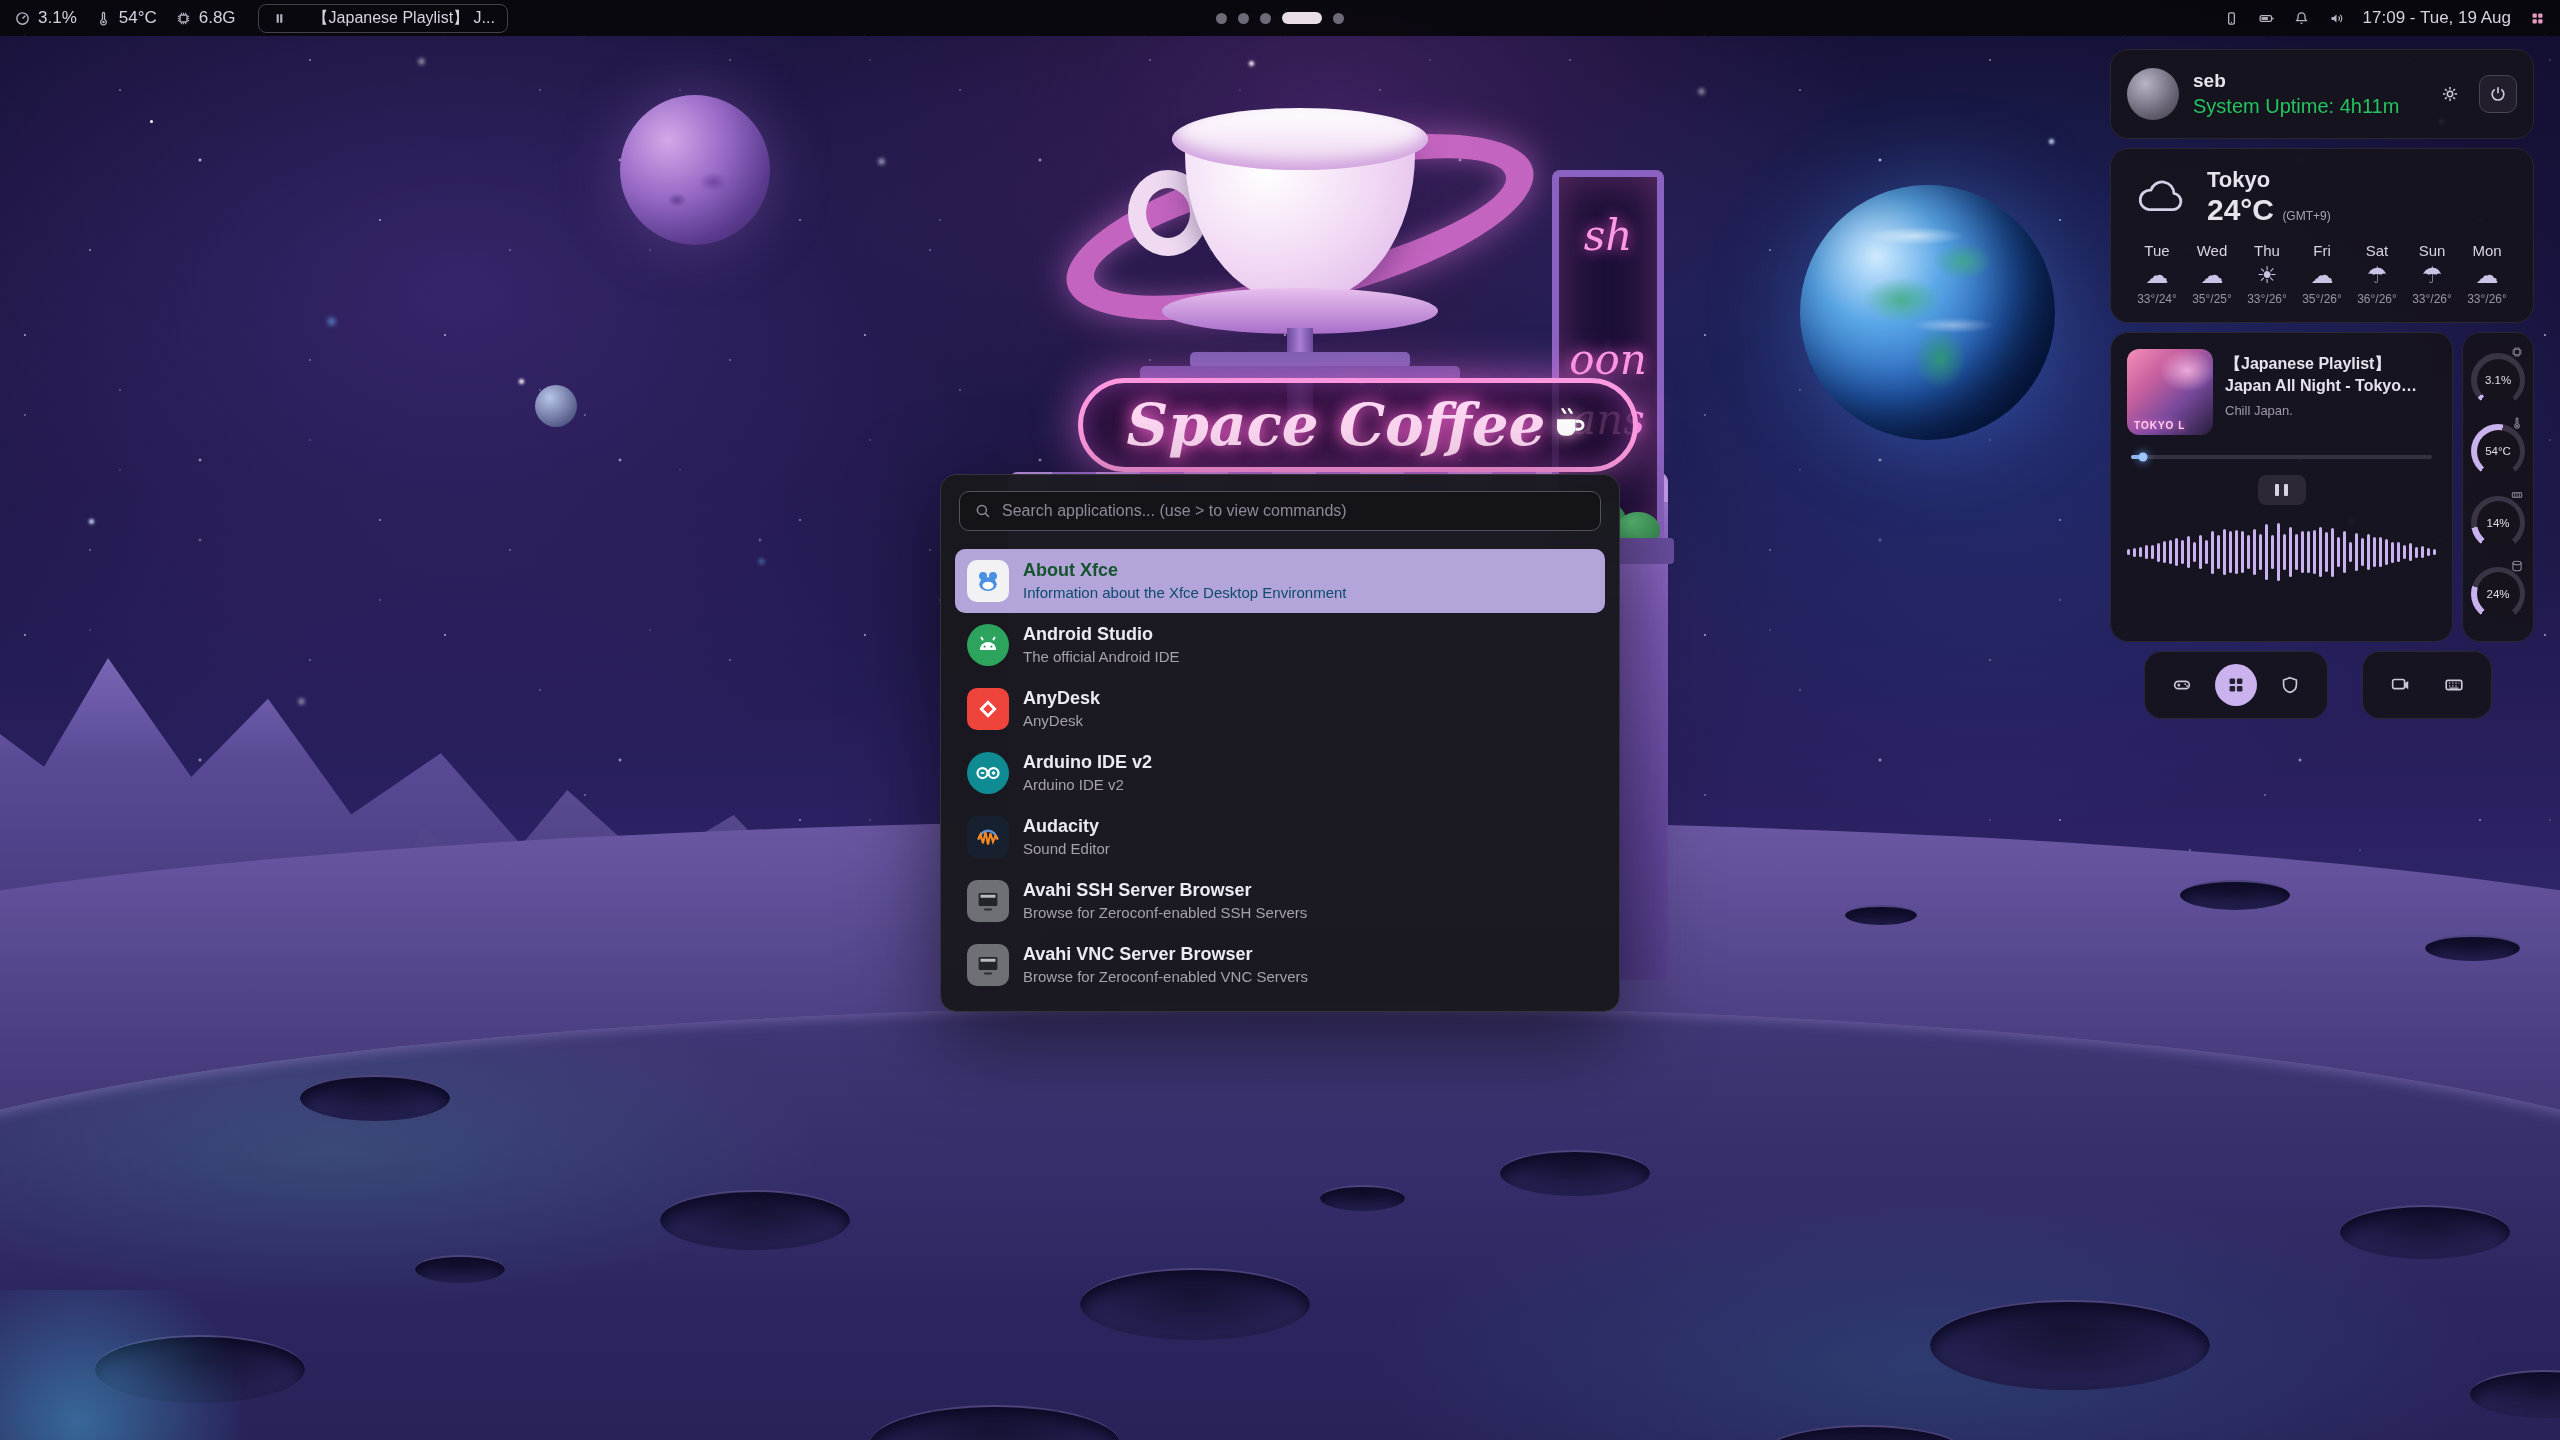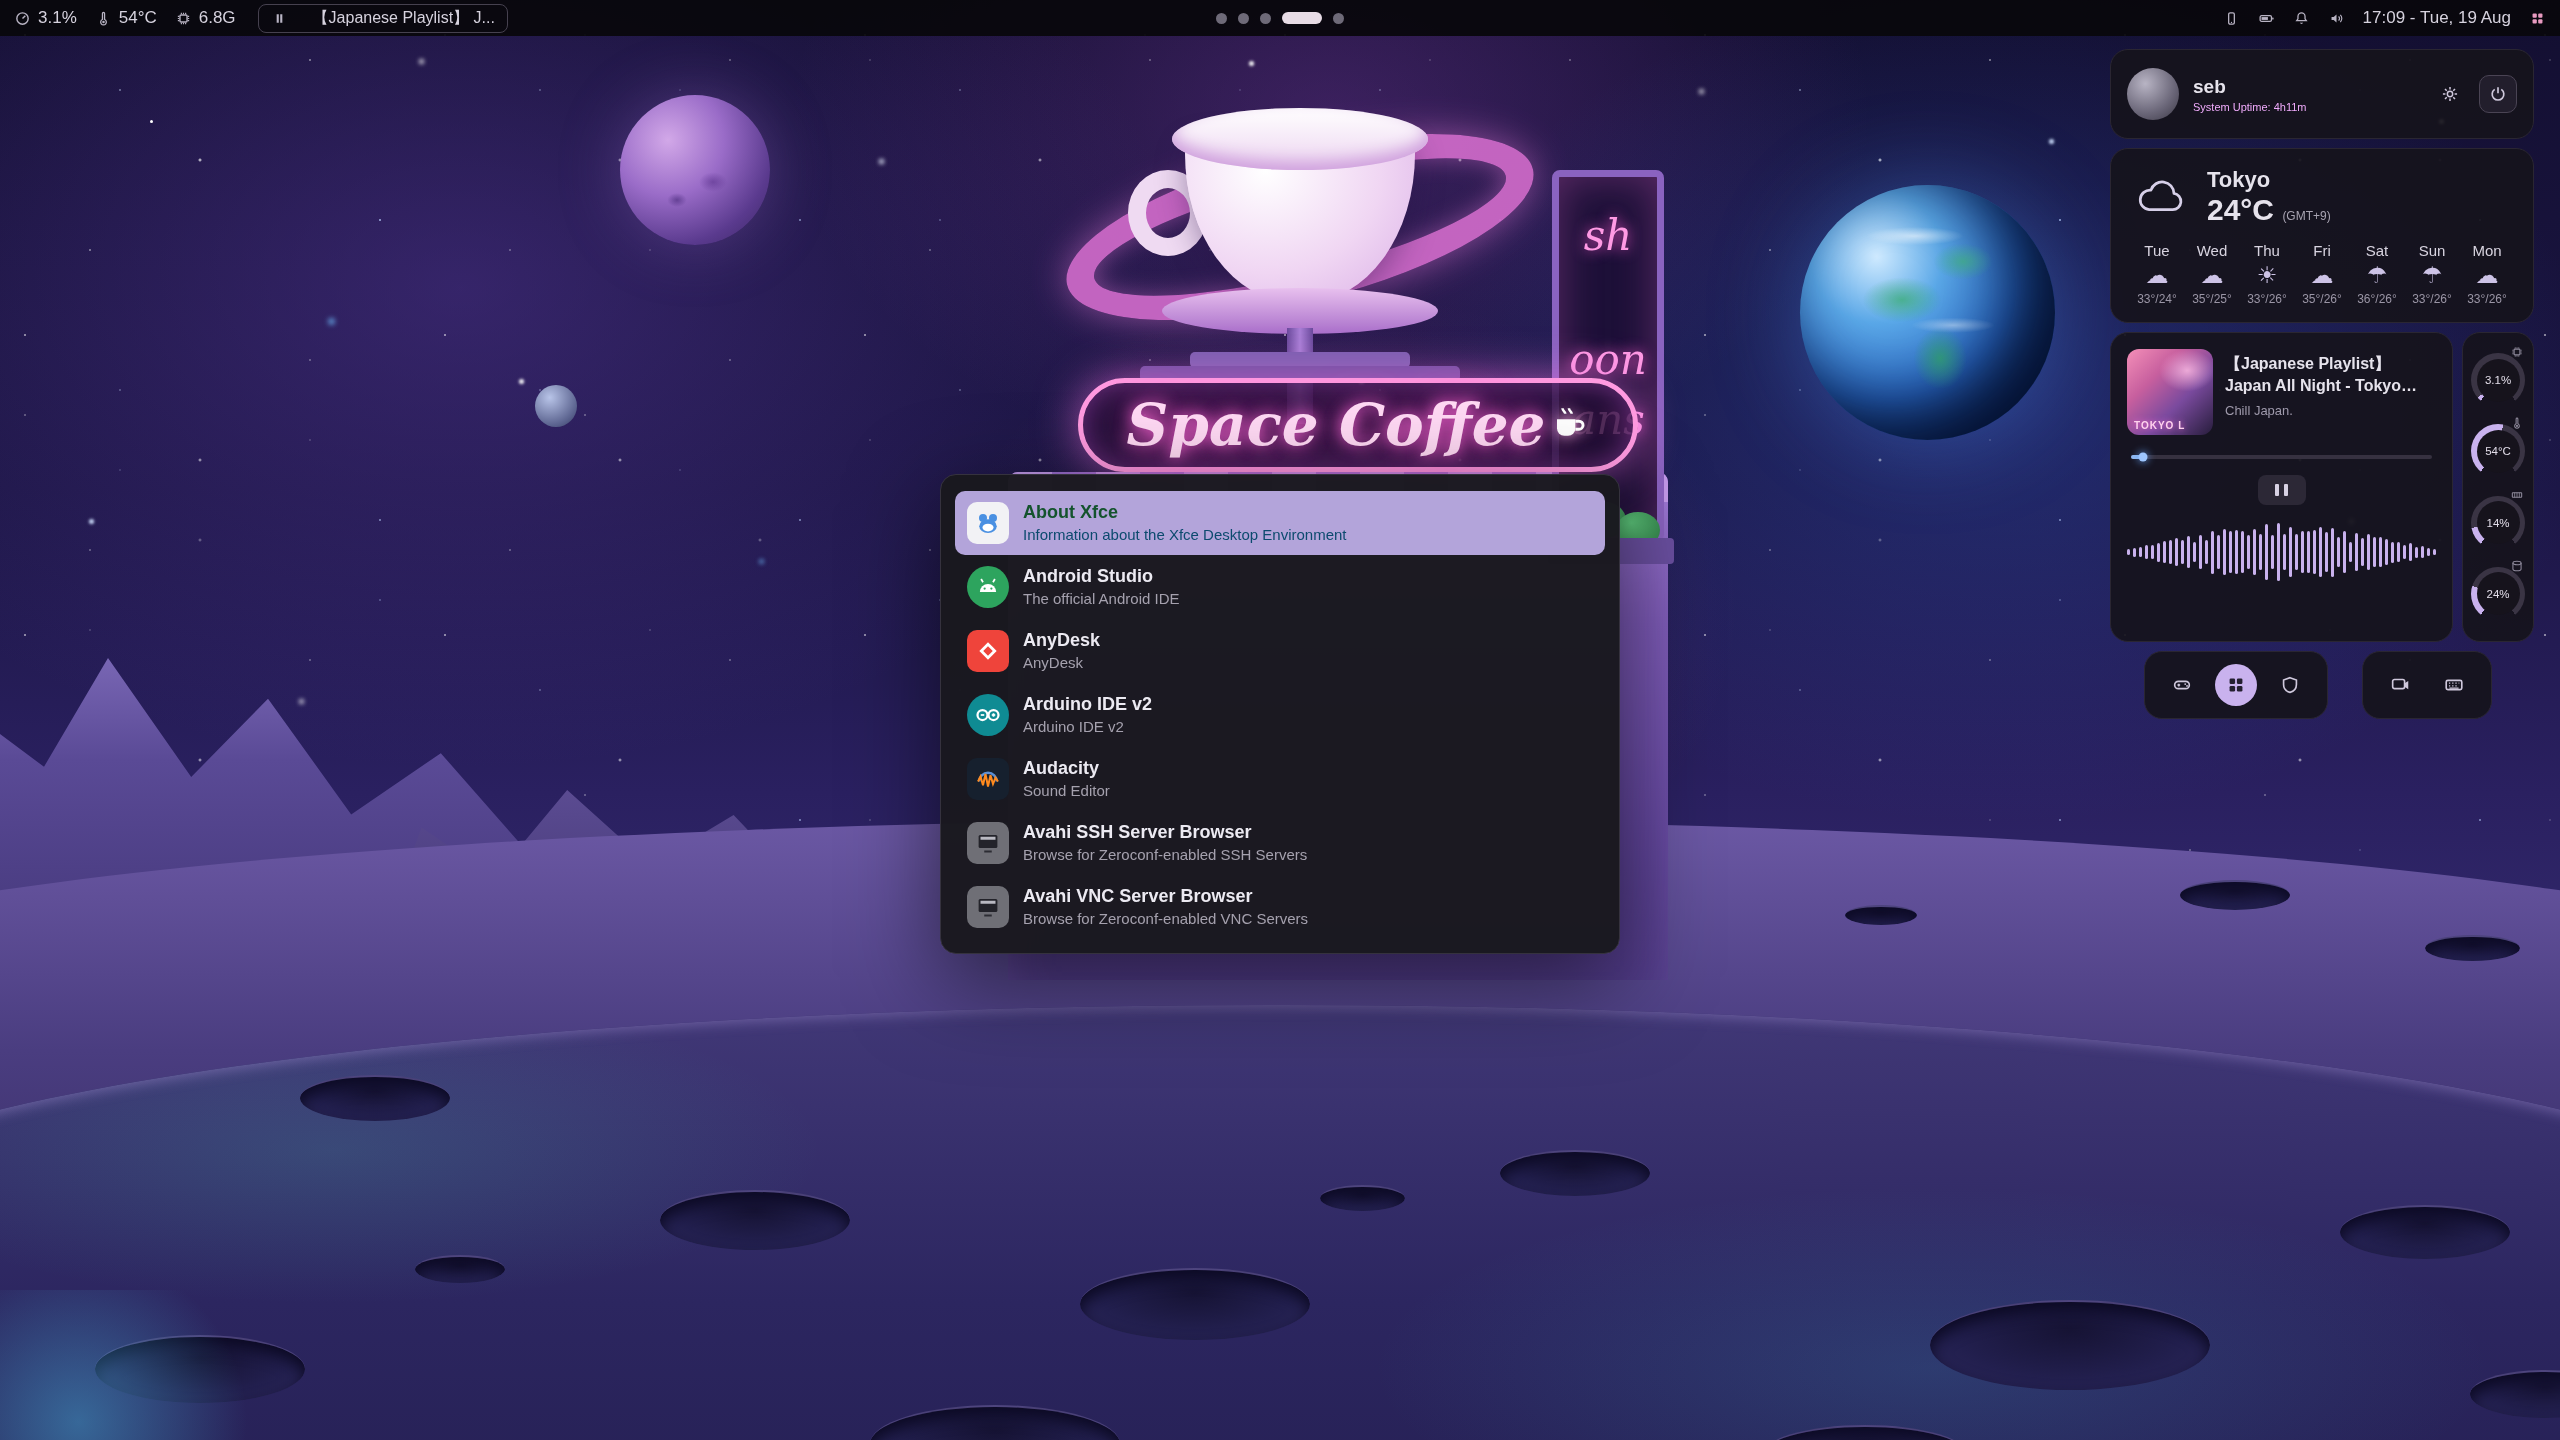--- a/index.html
+++ b/index.html
@@ -149,21 +149,21 @@
   .icon-audacity{background:#16202e}
   .icon-avahi{background:#6f6f76}
 
   
   .widgets{position:absolute;top:49px;right:26px;width:424px;z-index:6}
   .card{background:rgba(22,19,28,.93);border-radius:18px;border:1px solid #2a2632}
   .user-card{display:flex;align-items:center;gap:14px;padding:16px;height:90px;margin-bottom:9px}
   .avatar{width:52px;height:52px;border-radius:50%;flex-shrink:0;
     background:radial-gradient(circle at 35% 30%,#b8b4c4,#6a6678 60%,#3a3744)}
   .user-name{font-weight:bold;font-size:19px}
-  .user-uptime{font-size:11px;color:#f0abfc;margin-top:3px}
+  .user-uptime{font-size:20px;color:#22c55e;margin-top:3px}
   .user-actions{margin-left:auto;display:flex;gap:10px;align-items:center}
   .icon-btn{width:38px;height:38px;border-radius:10px;display:grid;place-items:center;background:transparent;
     border:none;color:#cfc8dc;cursor:pointer}
   .icon-btn svg{width:20px;height:20px}
   .icon-btn.bordered{border:1px solid #4a4454;background:#221e2c}
   .weather-card{padding:18px 20px 16px;margin-bottom:9px}
   .weather-head{display:flex;align-items:center;gap:18px}
   .weather-head svg{width:58px;height:40px}
   .weather-city{font-size:22px;font-weight:bold}
   .weather-temp{font-size:30px;font-weight:bold;line-height:1.1}
@@ -342,20 +342,27 @@
       <svg class="tb-icon tb-grid" viewBox="0 0 24 24">
           <rect x="5" y="5" width="6" height="6" rx="1.4" fill="currentColor"></rect>
           <rect x="13" y="5" width="6" height="6" rx="1.4" fill="currentColor"></rect>
           <rect x="5" y="13" width="6" height="6" rx="1.4" fill="currentColor"></rect>
           <rect x="13" y="13" width="6" height="6" rx="1.4" fill="currentColor"></rect>
         </svg>
     </div>
   </header>
 
   <div class="launcher">
+    <div class="search-box">
+      <svg viewBox="0 0 24 24">
+          <circle cx="10.5" cy="10.5" r="6" fill="none" stroke="currentColor" stroke-width="2"></circle>
+          <path d="M15 15l5 5" stroke="currentColor" stroke-width="2"></path>
+        </svg>
+      <input class="search-input" value="" placeholder="Search applications... (use &gt; to view commands)" style="">
+    </div>
     <div class="app-list" id="app-list">
         <div class="app-row selected">
     <span class="app-icon icon-xfce">
             <svg viewBox="0 0 24 24">
               <circle cx="8" cy="8" r="3.2" fill="#4a90e2"></circle>
               <circle cx="16" cy="8" r="3.2" fill="#4a90e2"></circle>
               <ellipse cx="12" cy="14.5" rx="7" ry="5.5" fill="#4a90e2"></ellipse>
               <ellipse cx="12" cy="15.6" rx="4.4" ry="3.1" fill="#fff"></ellipse>
             </svg>
           </span>

